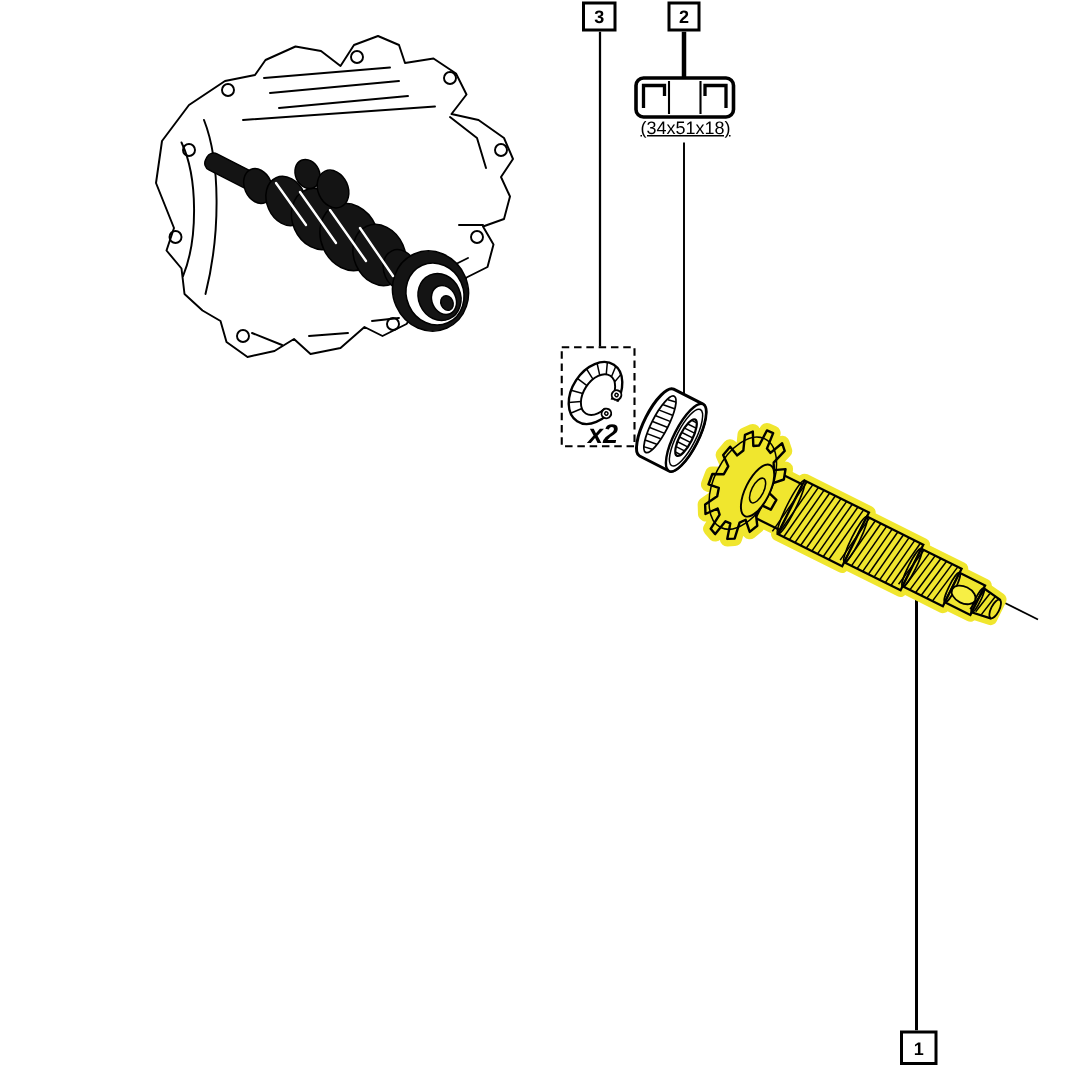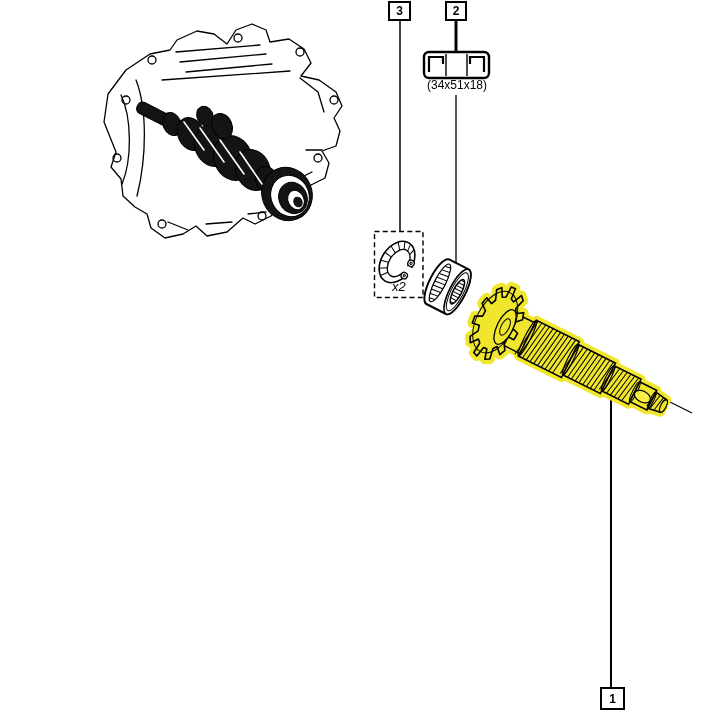--- a/index.html
+++ b/index.html
@@ -11,25 +11,25 @@
   .callout{
     position:absolute;background:#fff;border:2px solid #000;box-sizing:border-box;
     display:flex;align-items:center;justify-content:center;
     font-size:12px;font-weight:700;line-height:1;cursor:pointer;
   }
   #callout-3{left:388px;top:1px;width:23px;height:20px;}
   #callout-2{left:445px;top:1px;width:22px;height:20px;}
   #callout-1{left:600px;top:687px;width:25px;height:23px;}
   .dim-label{
     position:absolute;left:408px;top:78px;width:98px;text-align:center;
-    font-size:12px;letter-spacing:0px;
+    font-size:12px;letter-spacing:0px;text-decoration:underline;
   }
   .qty-label{
     position:absolute;left:392px;top:279px;width:30px;
-    font-size:13px;font-style:italic;font-weight:400;
+    font-size:18px;font-style:italic;font-weight:700;
   }
 </style>
 </head>
 <body>
 
 <div class="canvas">
 
 <svg width="718" height="723" viewBox="0 0 718 723">
 
   <g stroke="#000">

